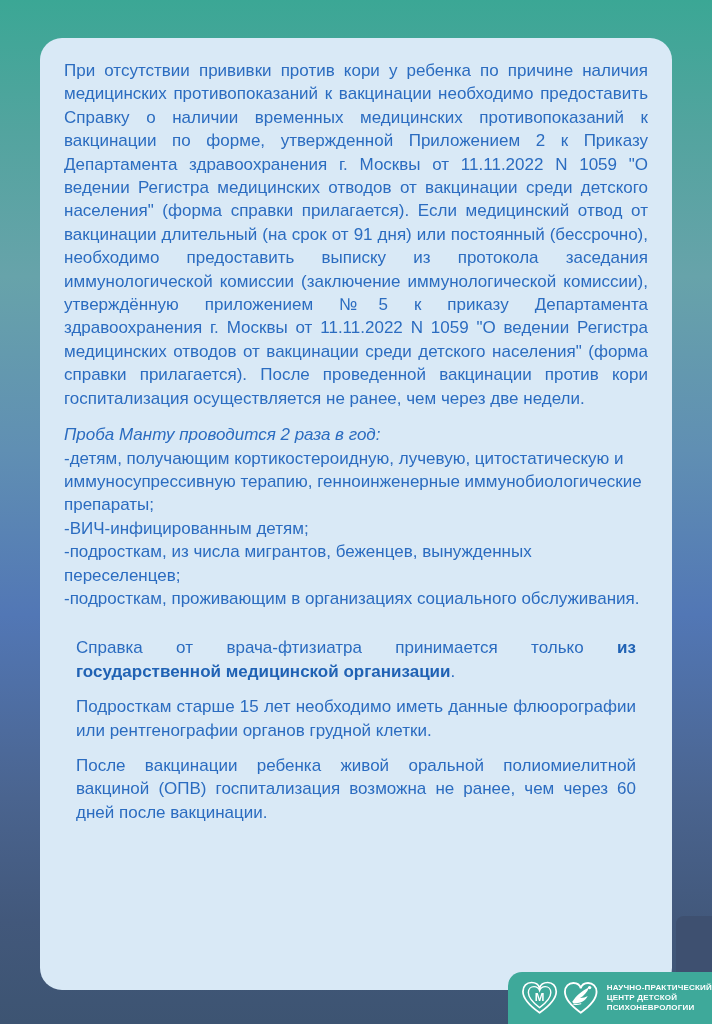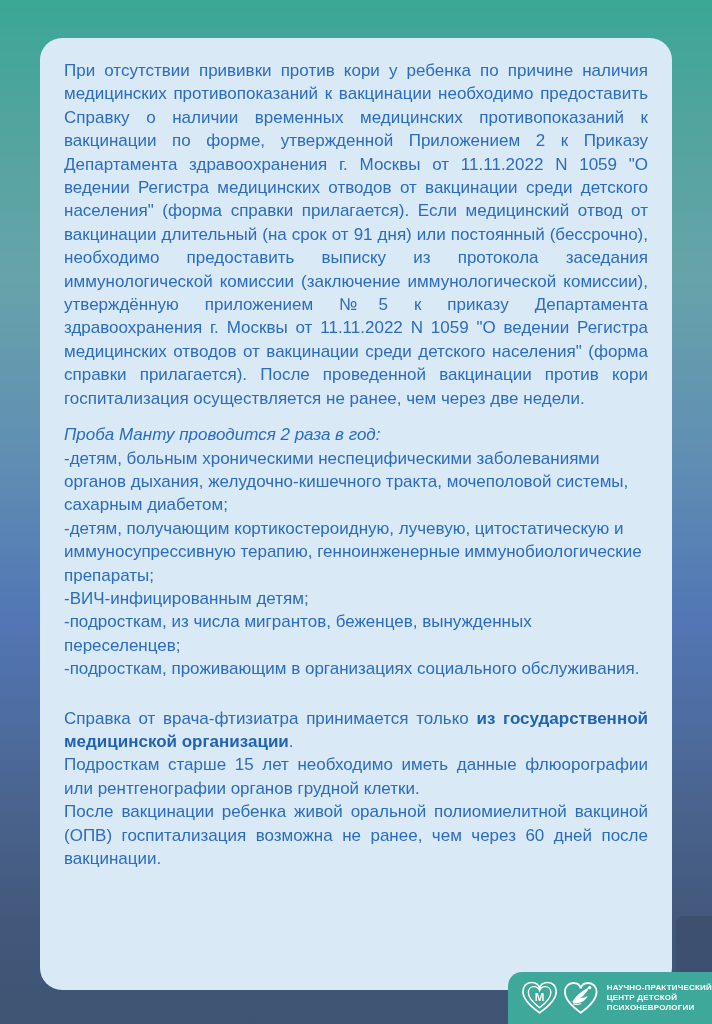--- a/index.html
+++ b/index.html
@@ -37,21 +37,21 @@
     font-weight: bold;
     color: #2062b4;
     margin: 0 0 26px 0;
   }
   .p-italic {
     font-style: italic;
     margin: 0;
   }
   .list { margin: 0 0 26px 0; }
   .list-item { text-align: left; margin: 0; }
-  .p-tail { margin: 0; }
+  .p-tail { margin: 12px; }
   .inline-bold { font-weight: bold; color: #2062b4; }
 
   .badge-back {
     position: absolute;
     left: 676px; top: 916px;
     width: 36px; height: 72px;
     background: #3e5070;
     border-radius: 8px 0 0 0;
   }
   .badge {
@@ -82,21 +82,20 @@
 <div class="page">
 
   <div class="card doc">
 
     <p class="just p1">При отсутствии прививки против кори у ребенка по причине наличия медицинских противопоказаний к вакцинации необходимо предоставить Справку о наличии временных медицинских противопоказаний к вакцинации по форме, утвержденной Приложением 2 к Приказу Департамента здравоохранения г. Москвы от 11.11.2022 N 1059 "О ведении Регистра медицинских отводов от вакцинации среди детского населения" (форма справки прилагается). Если медицинский отвод от вакцинации длительный (на срок от 91 дня) или постоянный (бессрочно), необходимо предоставить выписку из протокола заседания иммунологической комиссии (заключение иммунологической комиссии), утверждённую приложением №5 к приказу Департамента здравоохранения г. Москвы от 11.11.2022 N 1059 "О ведении Регистра медицинских отводов от вакцинации среди детского населения" (форма справки прилагается). После проведенной вакцинации против кори госпитализация осуществляется не ранее, чем через две недели.</p>
 
 
     <p class="p-italic">Проба Манту проводится 2 раза в год:</p>
 
     <div class="list">
-      <p class="list-item">-детям, больным хроническими неспецифическими заболеваниями органов дыхания, желудочно-кишечного тракта, мочеполовой системы, сахарным диабетом;</p>
       <p class="list-item">-детям, получающим кортикостероидную, лучевую, цитостатическую и иммуносупрессивную терапию, генноинженерные иммунобиологические препараты;</p>
       <p class="list-item">-ВИЧ-инфицированным детям;</p>
       <p class="list-item">-подросткам, из числа мигрантов, беженцев, вынужденных переселенцев;</p>
       <p class="list-item">-подросткам, проживающим в организациях социального обслуживания.</p>
     </div>
 
     <p class="just p-tail"><span>Справка от врача-фтизиатра принимается только </span><span class="inline-bold">из государственной медицинской организации</span><span>.</span></p>
 
     <p class="just p-tail">Подросткам старше 15 лет необходимо иметь данные флюорографии или рентгенографии органов грудной клетки.</p>
 

